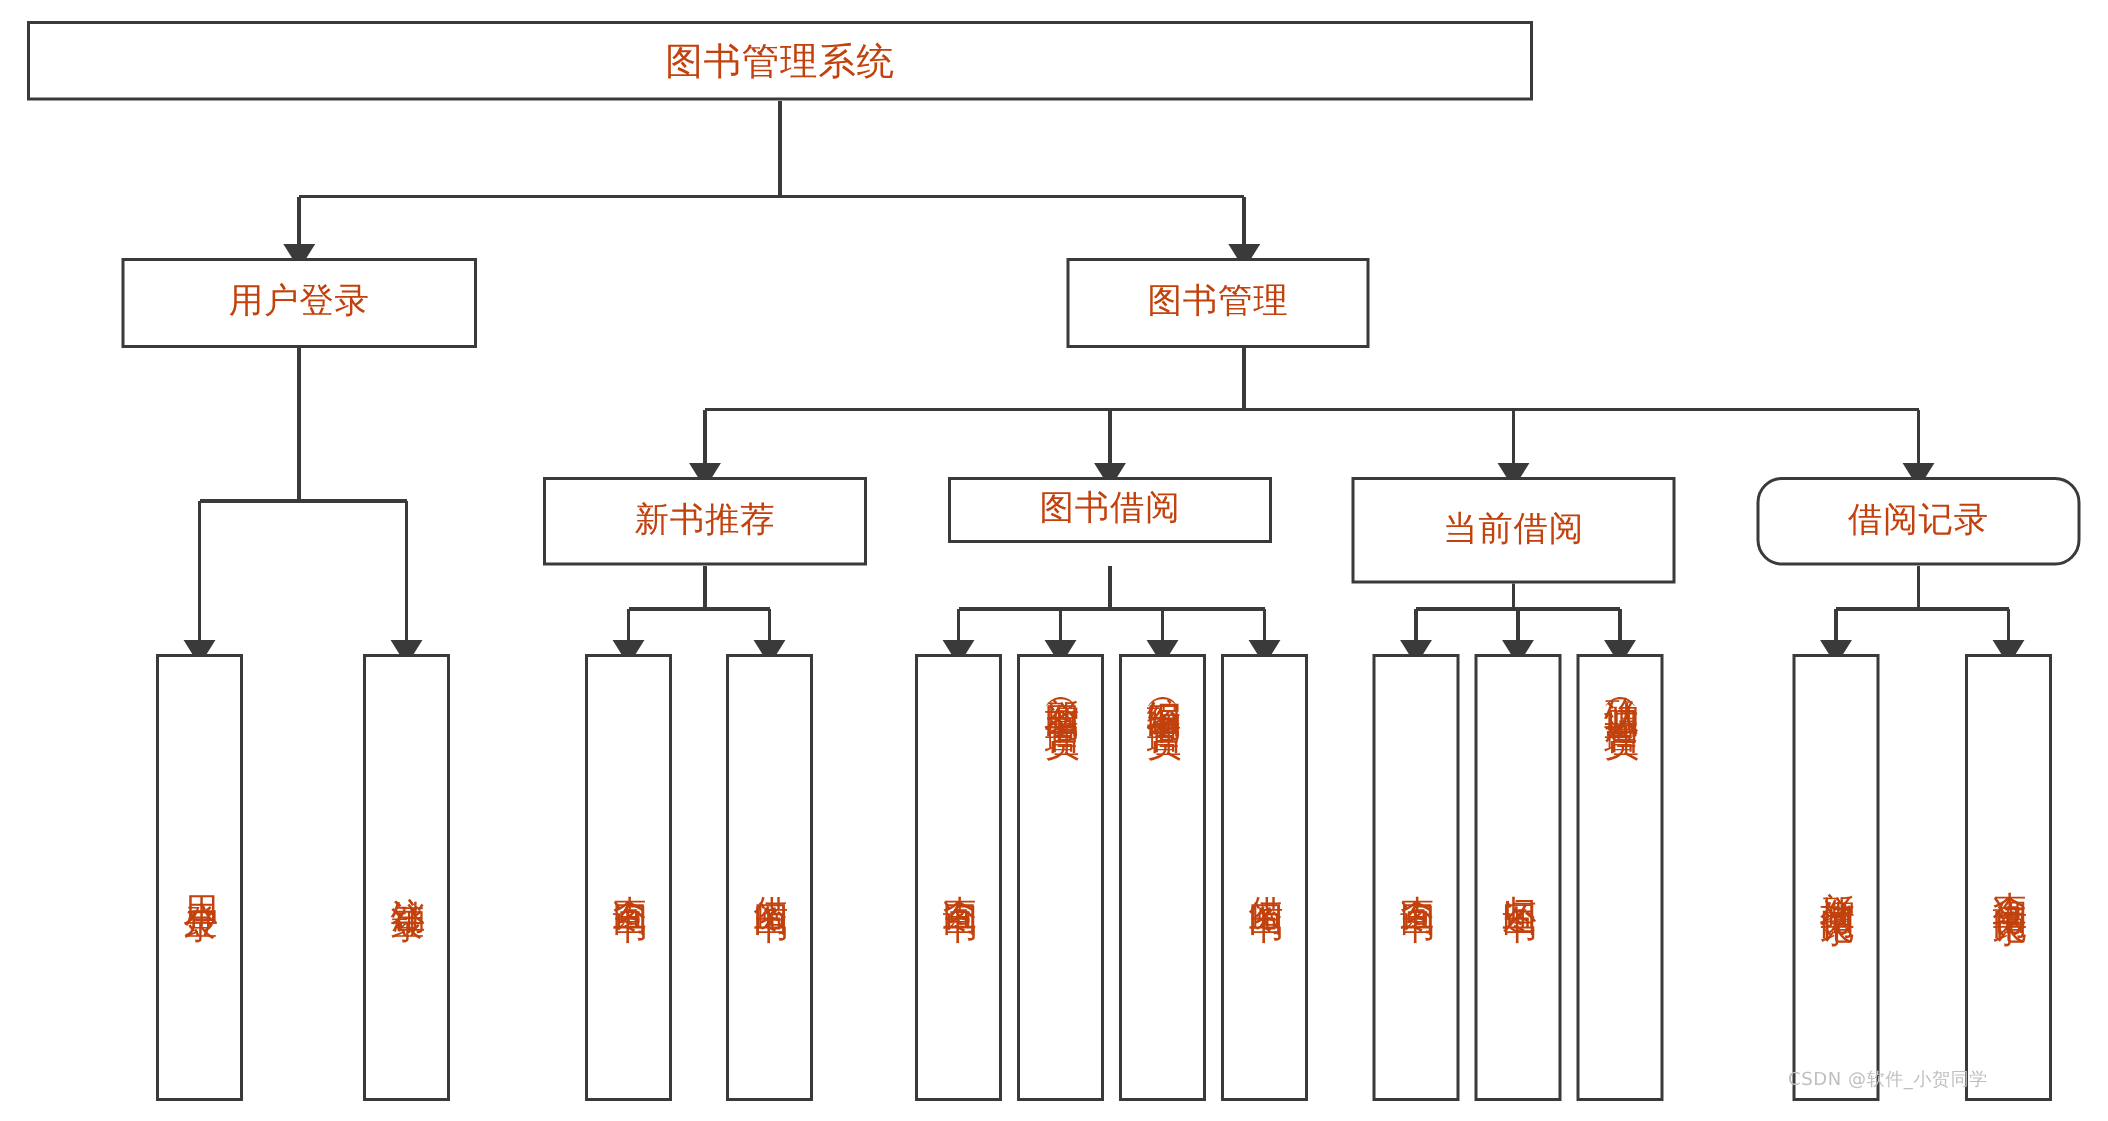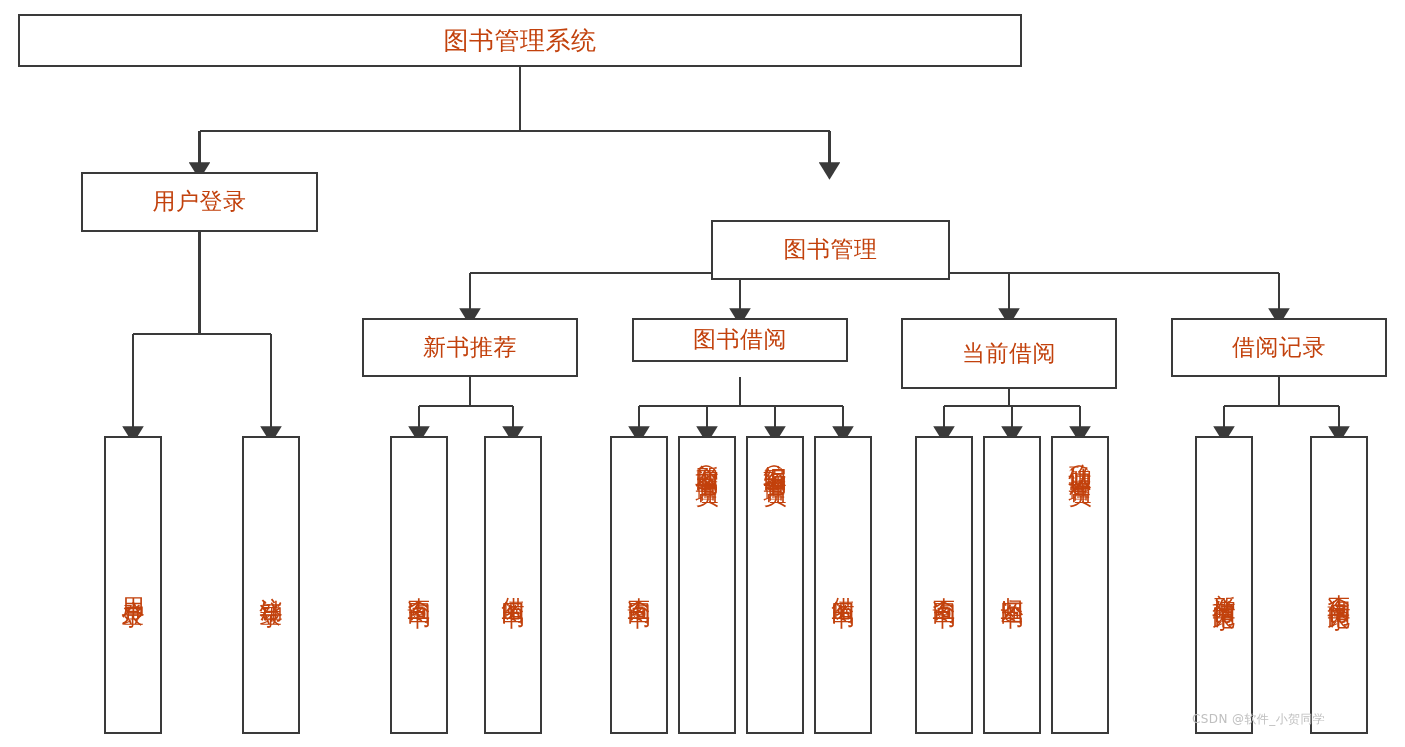--- a/index.html
+++ b/index.html
@@ -130,33 +130,33 @@
       </g>
   </svg>
 
   <div id="node-layer">
       <div class="node-box level-root" style="left: 18px; top: 14px; width: 1004px; height: 53px;">
         <span class="node-label">图书管理系统</span>
       </div>
       <div class="node-box level-1" style="left: 81px; top: 172px; width: 237px; height: 60px;">
         <span class="node-label">用户登录</span>
       </div>
-      <div class="node-box level-1" style="left: 711px; top: 172px; width: 239px; height: 60px; margin-top: 48px;">
+      <div class="node-box level-1" style="left: 711px; top: 172px; width: 202px; height: 60px;">
         <span class="node-label">图书管理</span>
       </div>
       <div class="node-box level-2" style="left: 362px; top: 318px; width: 216px; height: 59px; justify-content: center;">
         <span class="node-label">新书推荐</span>
       </div>
       <div class="node-box level-2" style="left: 632px; top: 318px; width: 216px; height: 44px;">
         <span class="node-label">图书借阅</span>
       </div>
       <div class="node-box level-2" style="left: 901px; top: 318px; width: 216px; height: 71px;">
         <span class="node-label">当前借阅</span>
       </div>
-      <div class="node-box level-2" style="left: 1171px; top: 318px; width: 216px; height: 59px;">
+      <div class="node-box level-2" style="left: 1171px; top: 318px; width: 216px; height: 59px; border-radius: 17px;">
         <span class="node-label">借阅记录</span>
       </div>
       <div class="node-box level-3" style="left: 104px; top: 436px; width: 58px; height: 298px;">
         <div class="leaf-inner centered">
           <span class="node-label">用户登录</span>
         </div>
       </div>
       <div class="node-box level-3" style="left: 242px; top: 436px; width: 58px; height: 298px;">
         <div class="leaf-inner centered">
           <span class="node-label">注销登录</span>

